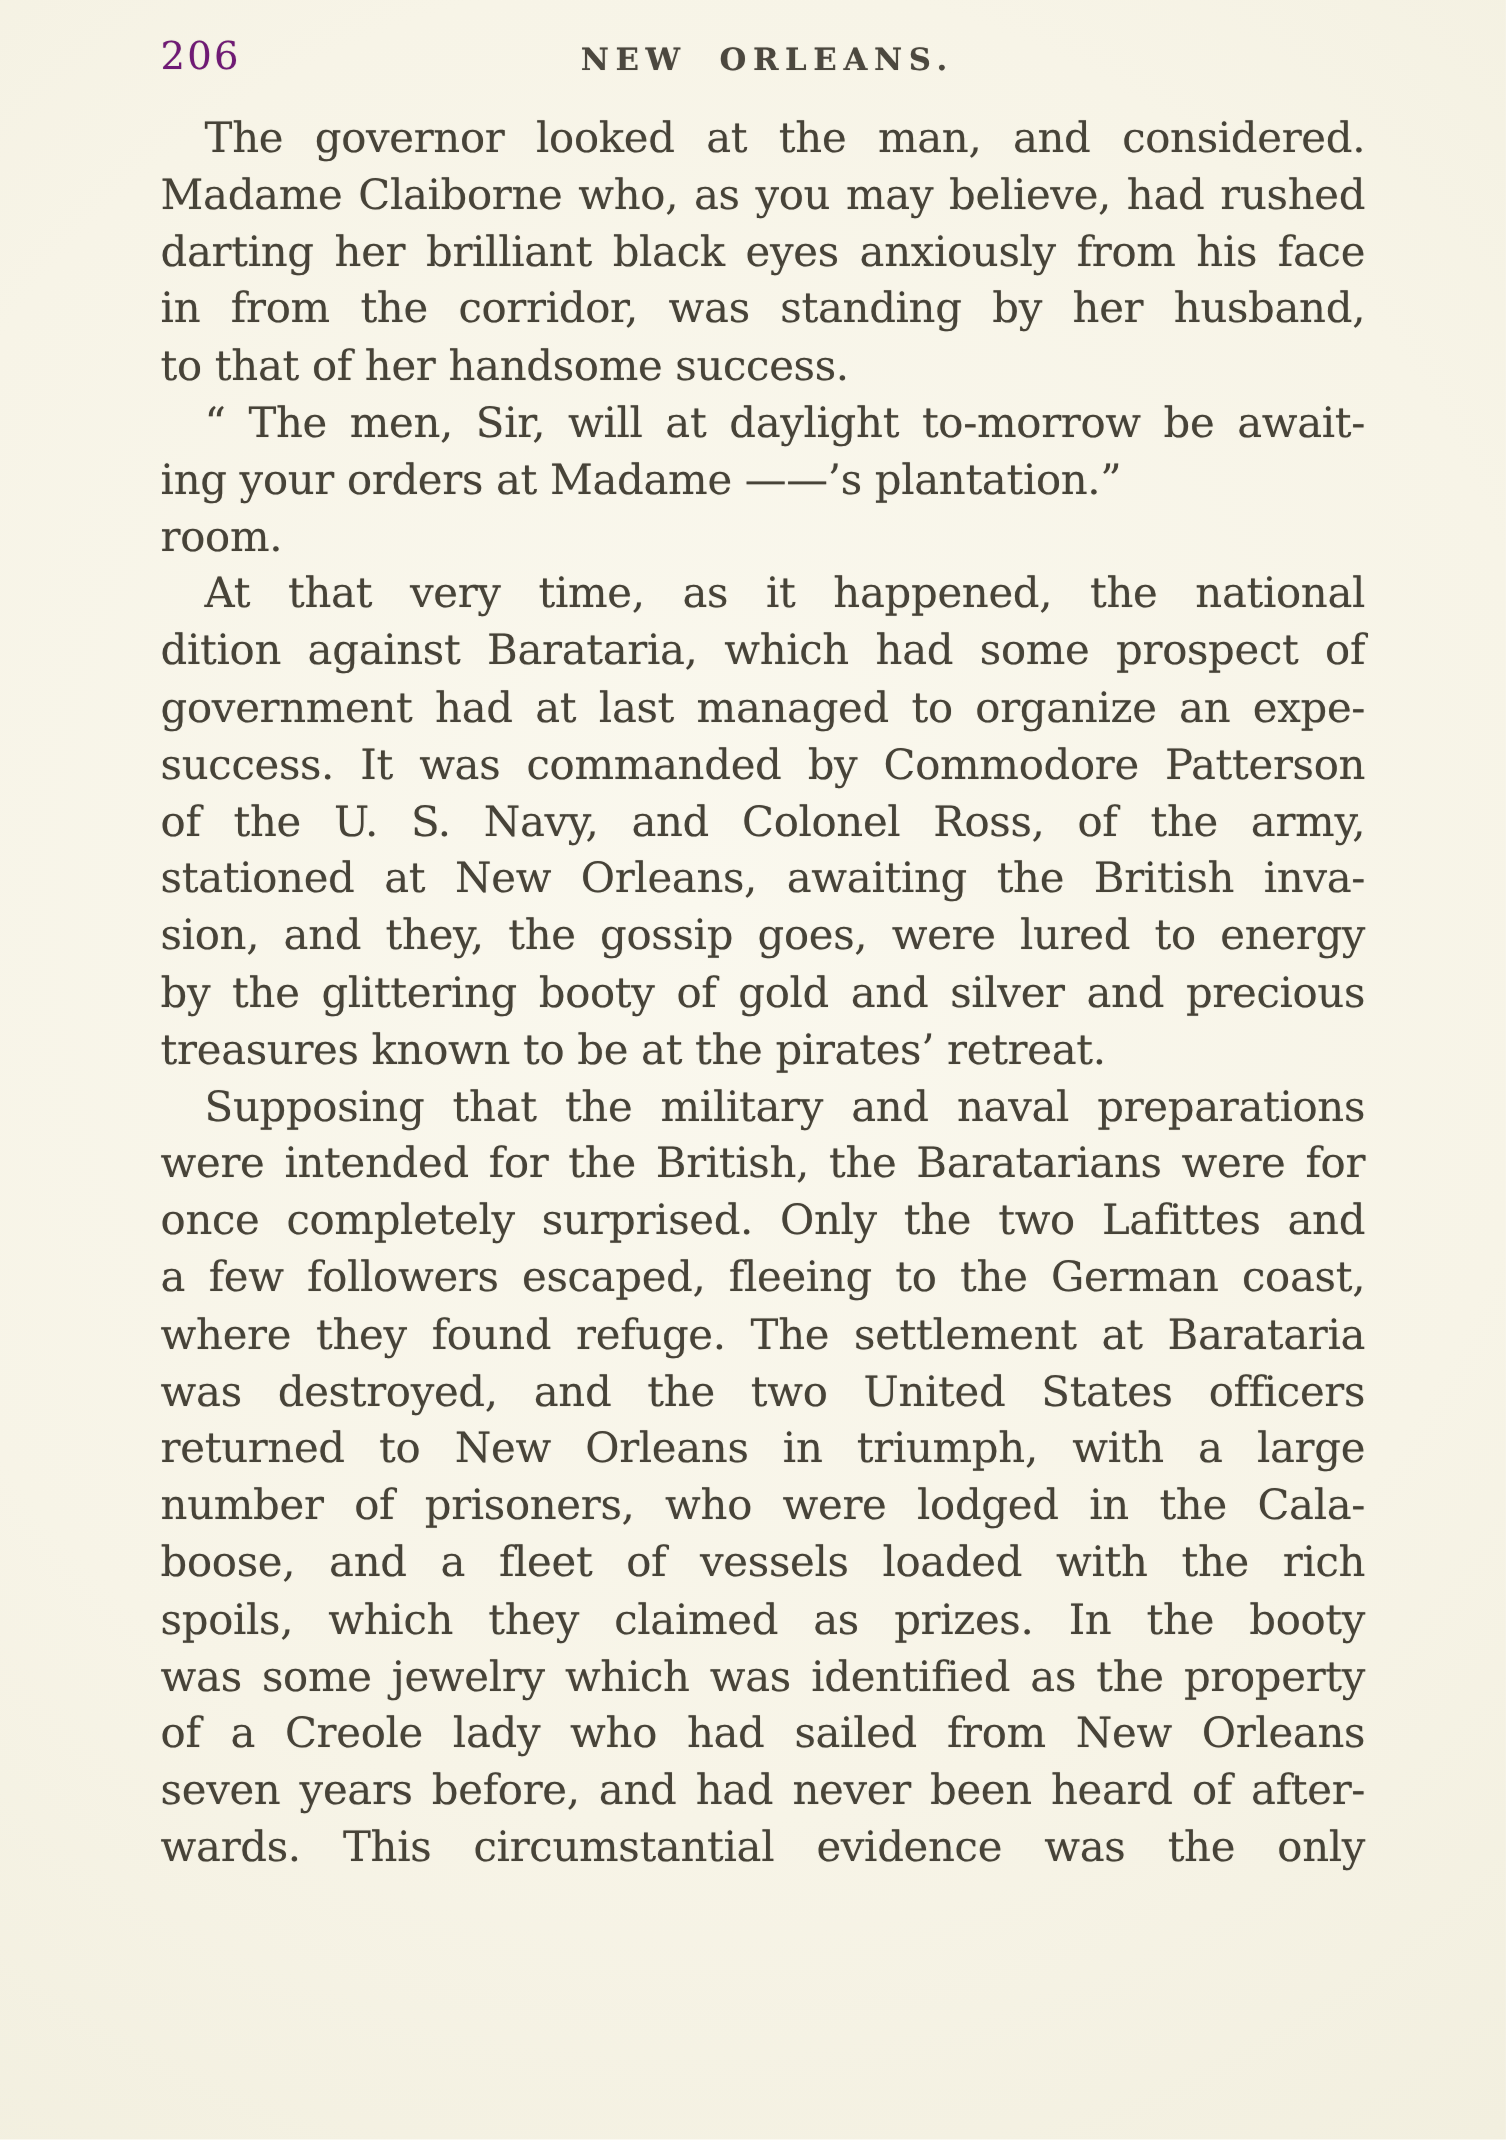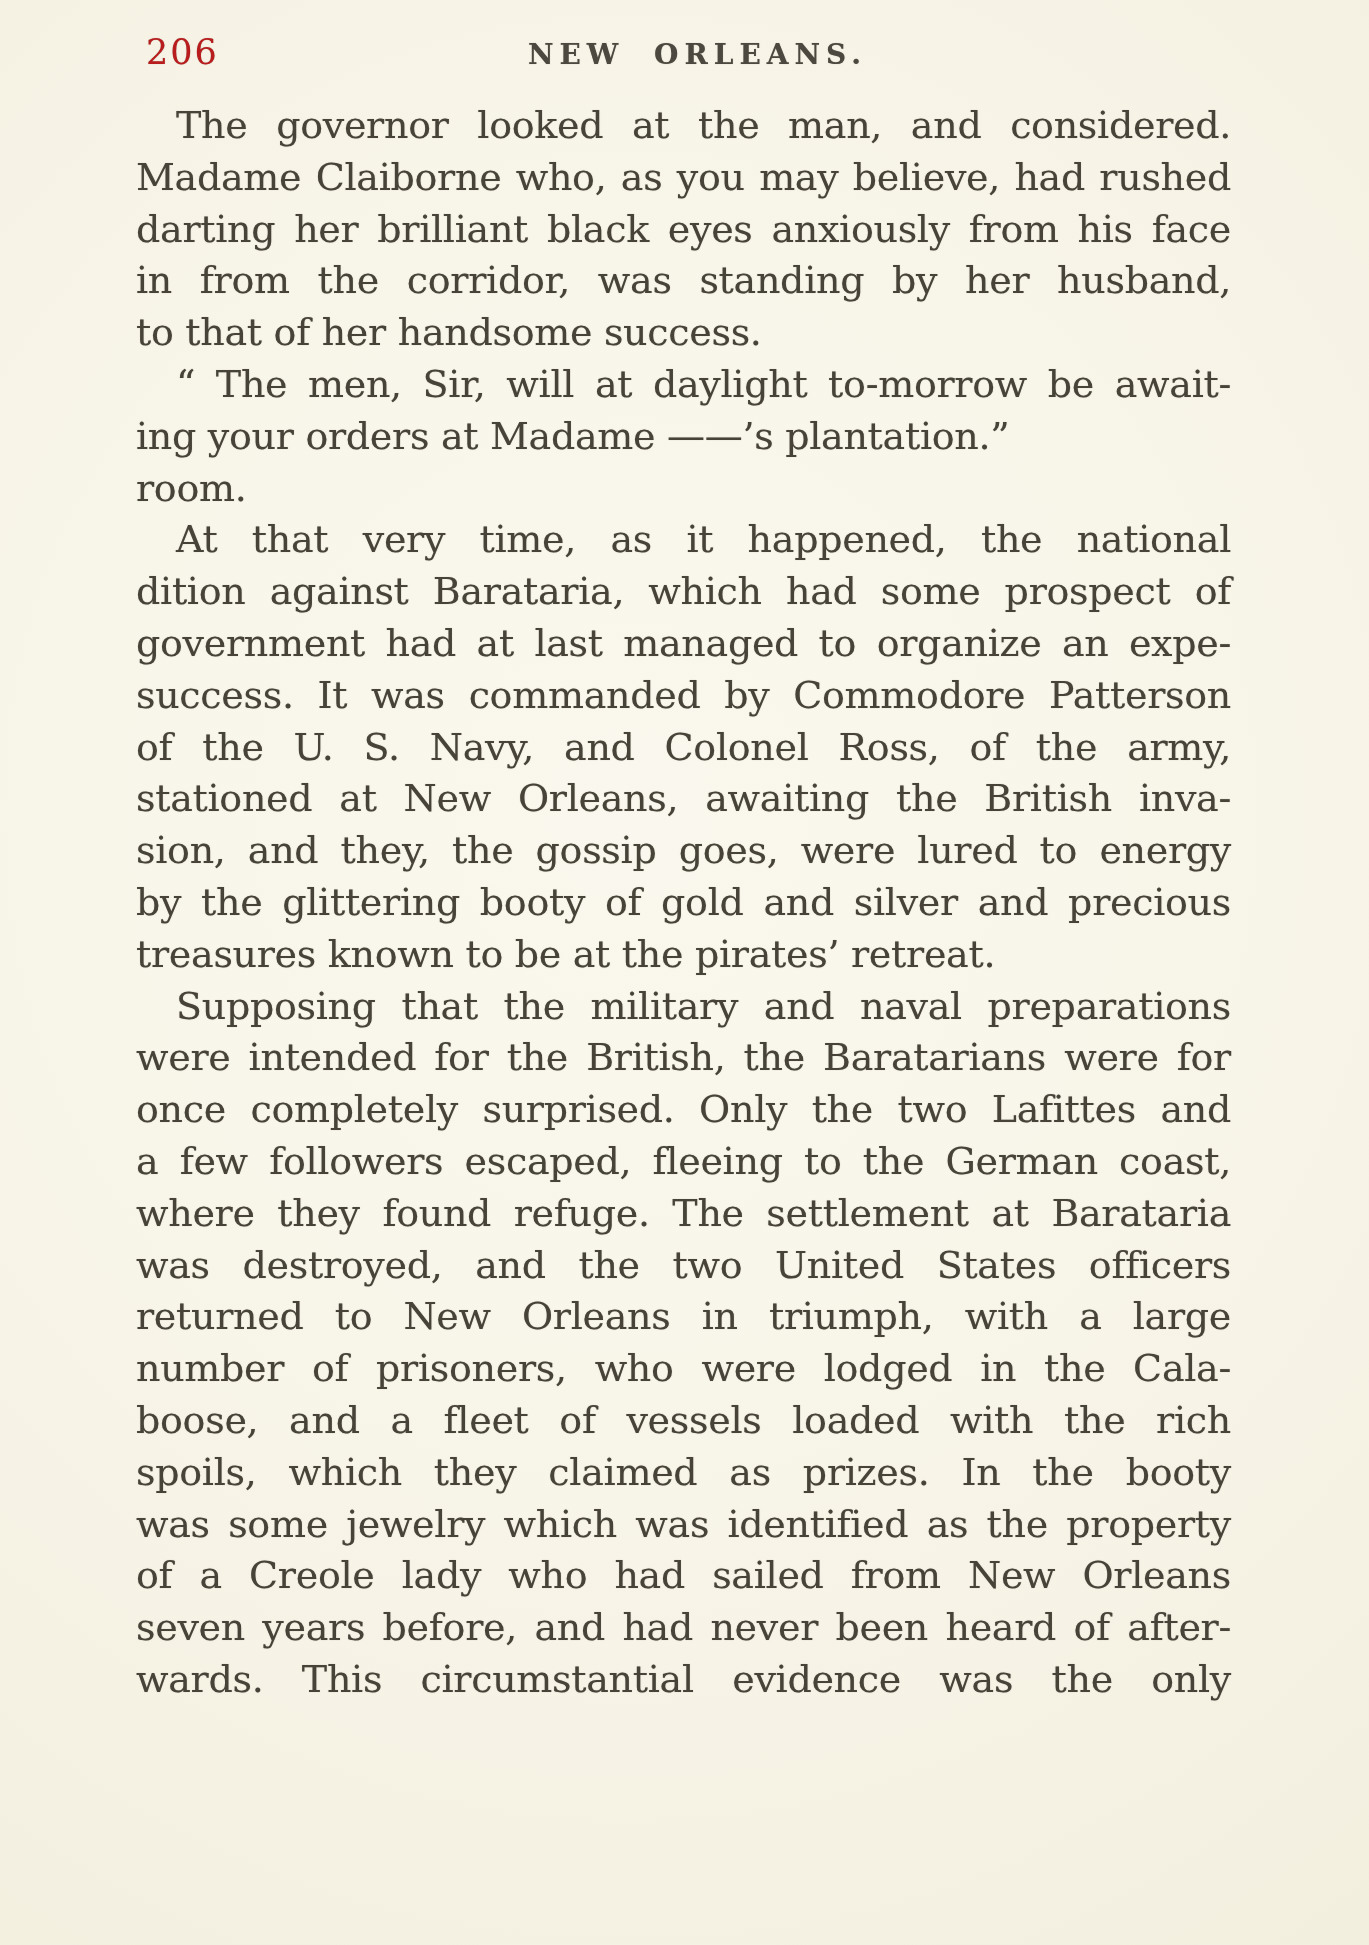--- a/index.html
+++ b/index.html
@@ -17,37 +17,37 @@
   .page {
     position: absolute;
     inset: 0;
   }
   .page-number {
     position: absolute;
     left: 146px;
     top: 32px;
     font-size: 35px;
     letter-spacing: 2px;
-    color: #b91c1c;
+    color: #701a75;
   }
   .running-head {
     position: absolute;
     left: 150px;
     top: 38px;
     width: 1095px;
     text-align: center;
     font-weight: bold;
     font-size: 28px;
     letter-spacing: 6px;
     word-spacing: 14px;
     color: #4c483f;
   }
   .text-block {
     position: absolute;
-    left: 136px;
+    left: 146px;
     top: 100px;
     width: 1095px;
     color: #474338;
     font-size: 38px;
     letter-spacing: -0.3px;
   }
   .line {
     height: 51.8px;
     line-height: 51.8px;
     text-align: justify;

